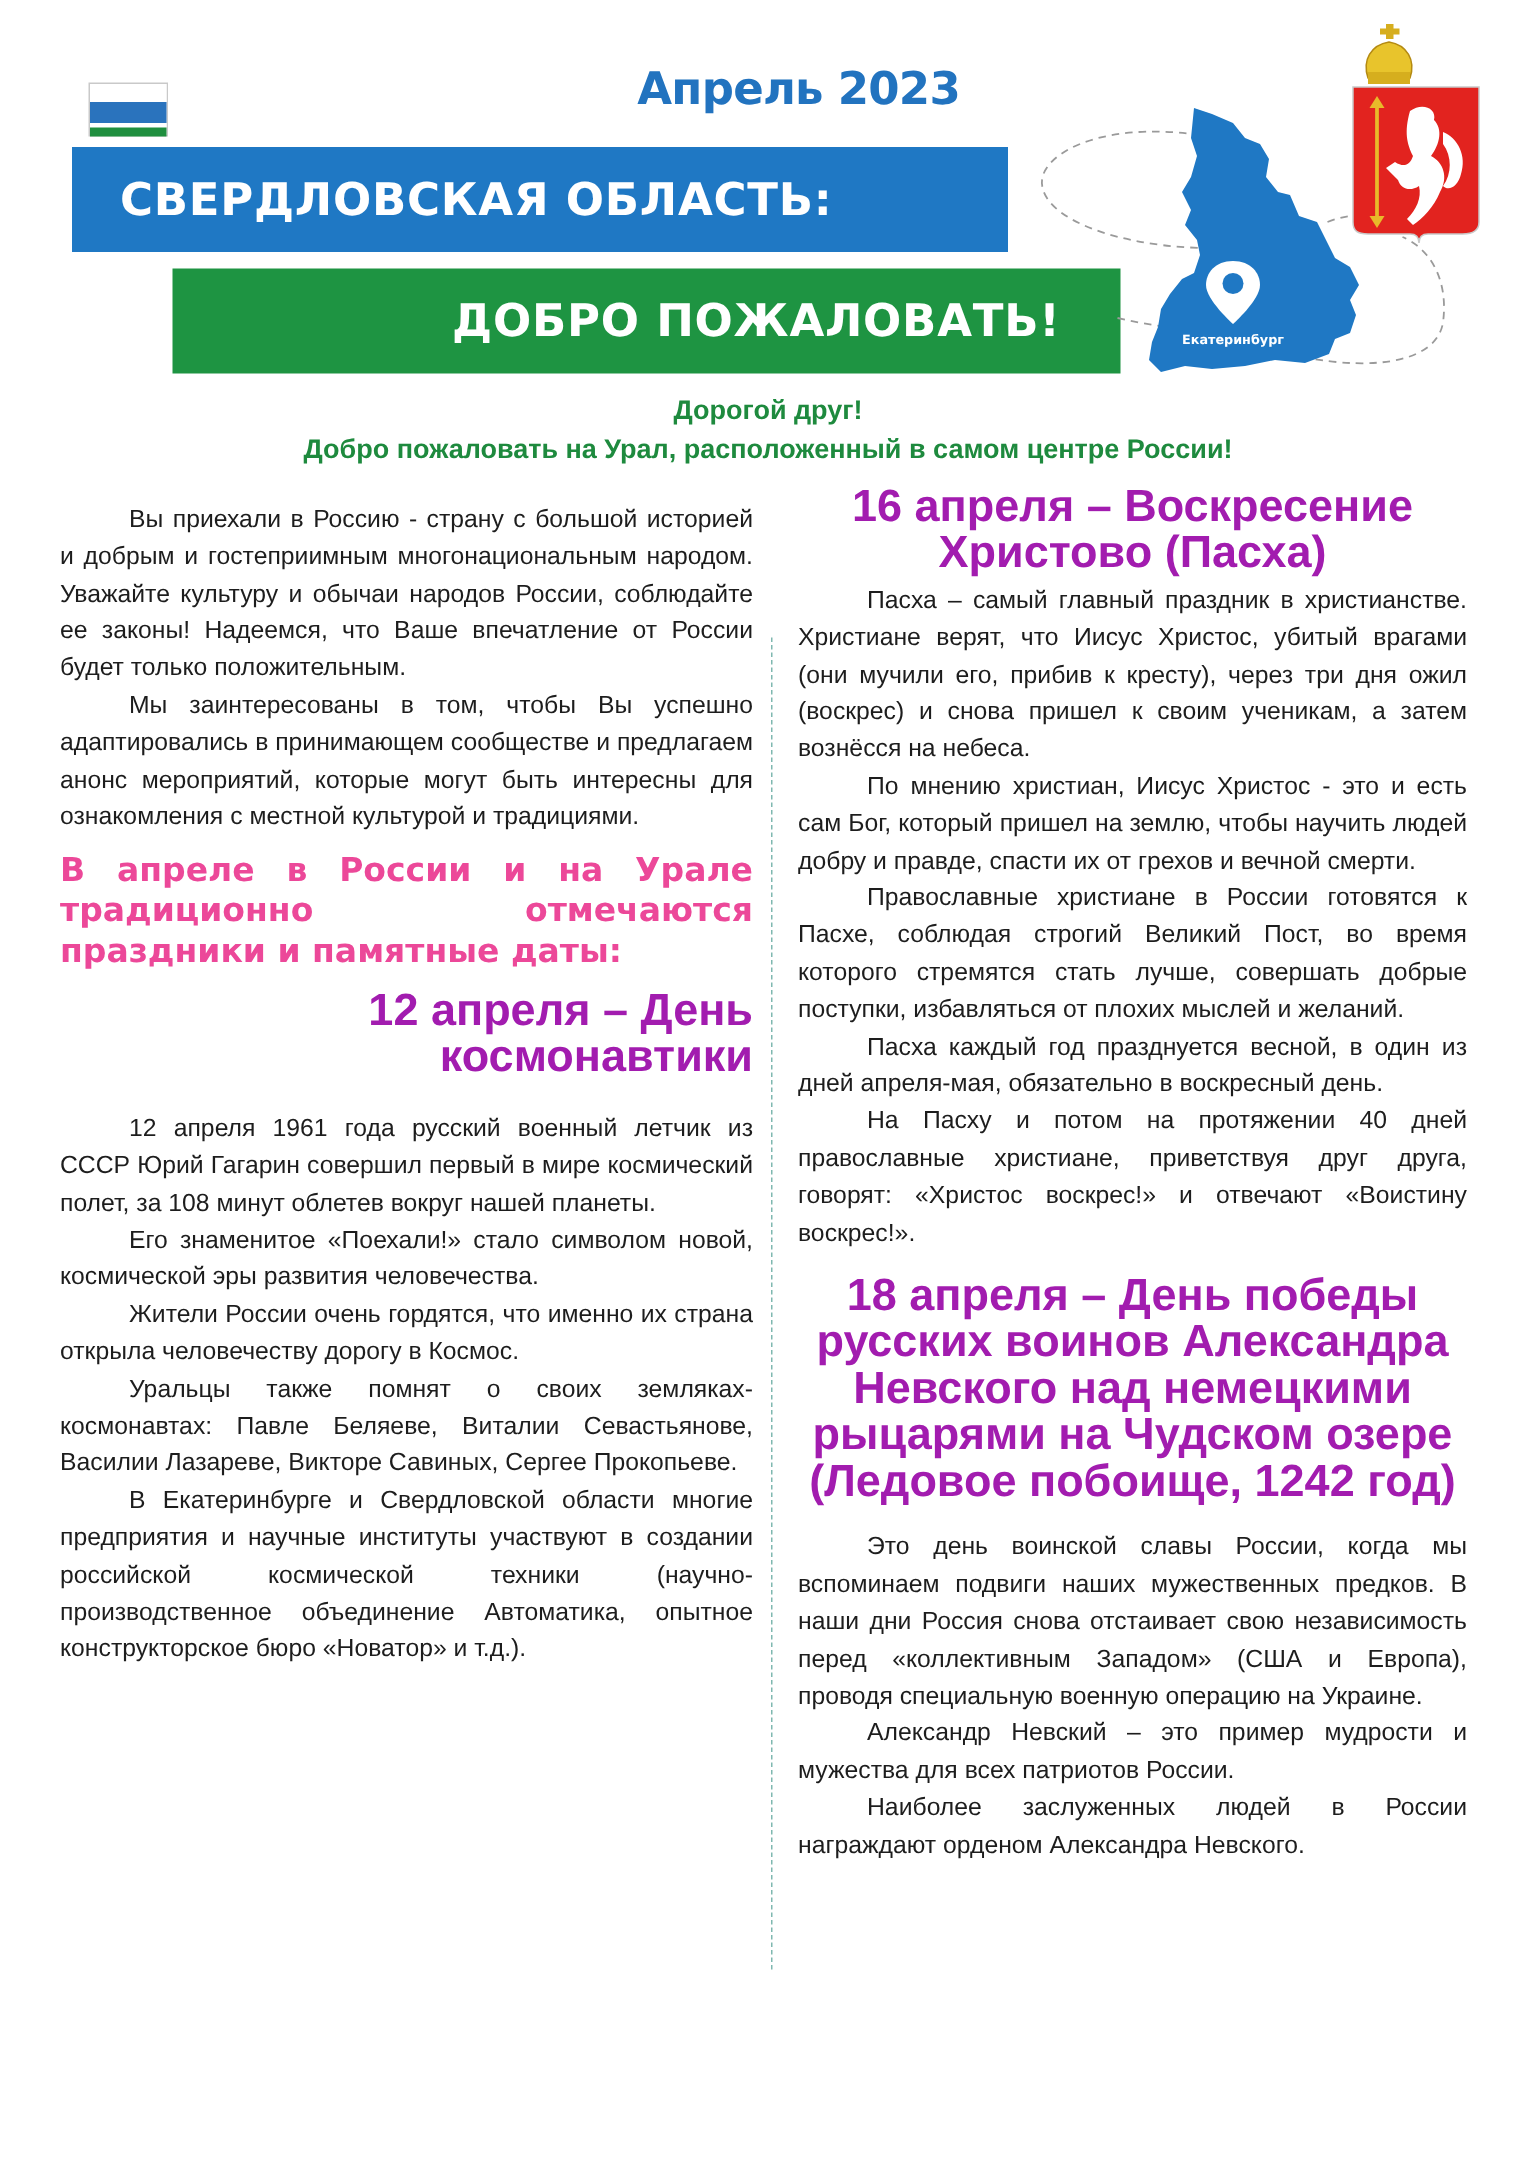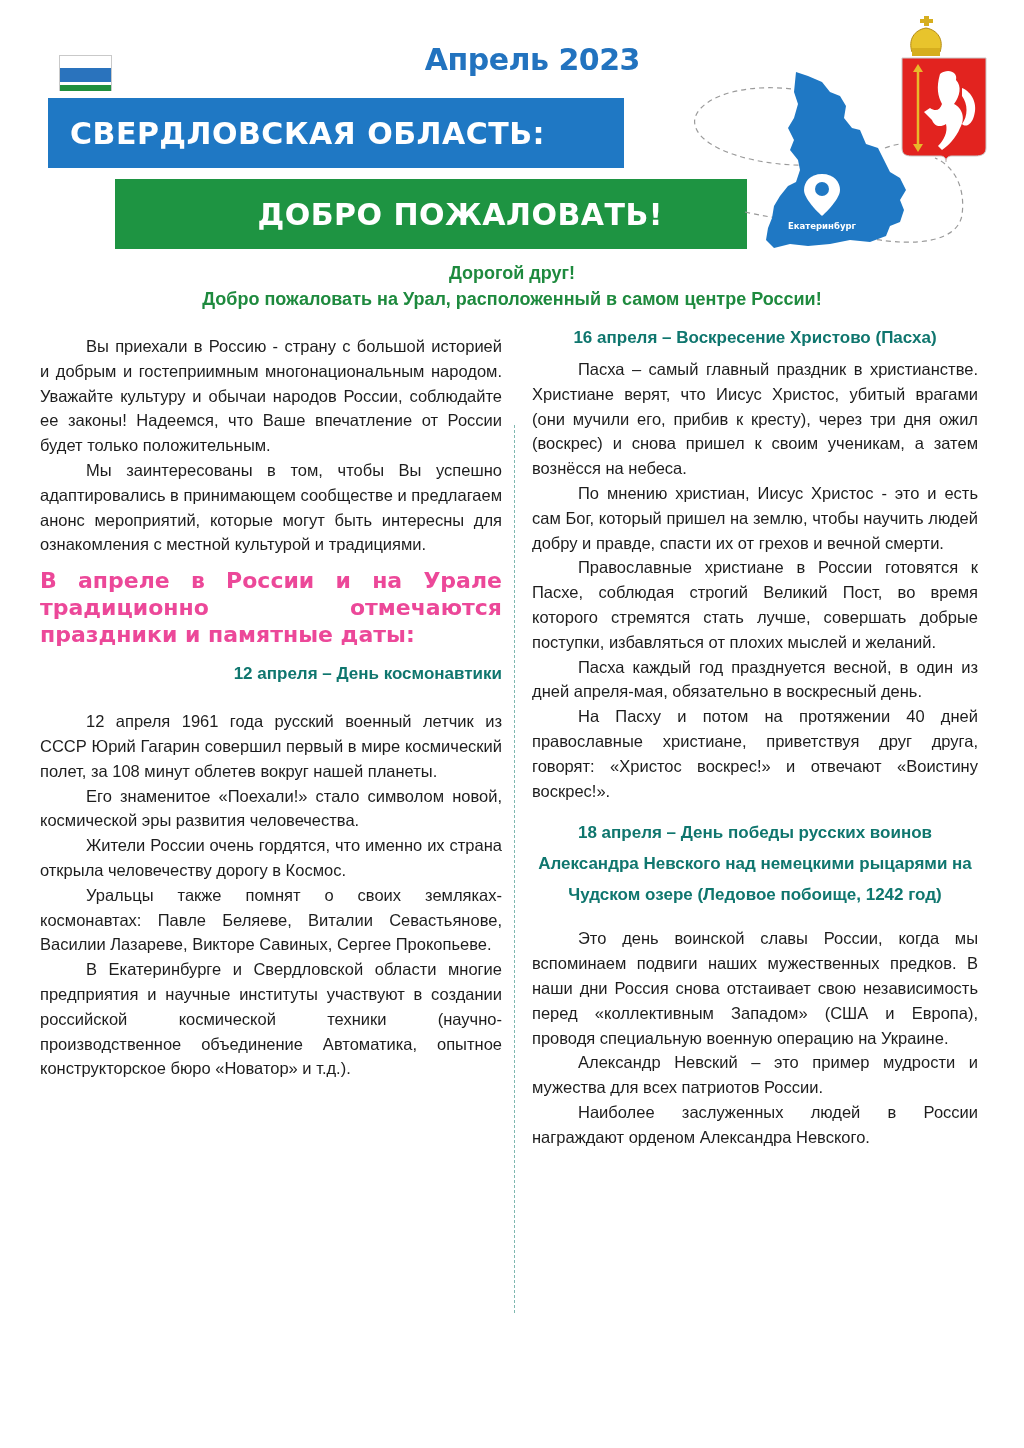--- a/index.html
+++ b/index.html
@@ -10,35 +10,35 @@
 
     
     .flag { left: 59px; top: 55px; width: 53px; height: 36px; border: 1px solid #c9c9c9; background: #fff; }
     .flag .w { position: absolute; left: 0; top: 0; width: 100%; height: 12px; background: #ffffff; }
     .flag .b { position: absolute; left: 0; top: 12px; width: 100%; height: 14px; background: #2a73bd; }
     .flag .s { position: absolute; left: 0; top: 26px; width: 100%; height: 3px; background: #ffffff; }
     .flag .g { position: absolute; left: 0; top: 29px; width: 100%; height: 6px; background: #1f8f3f; }
 
     .month { left: 340px; top: 42px; width: 300px; text-align: right; font-family: "DejaVu Sans", sans-serif; font-weight: bold; font-size: 30px; color: #2273bf; letter-spacing: -0.5px; }
 
-    .banner-blue { left: 48px; top: 98px; width: 576px; height: 70px; background: #1f78c4; color: #fff; display: flex; align-items: center; padding-left: 22px; font-family: "DejaVu Sans", sans-serif; font-weight: bold; font-size: 30px; letter-spacing: 0.5px; }
-    .banner-green { left: 115px; top: 179px; width: 632px; height: 70px; background: #1e9442; color: #fff; display: flex; align-items: center; justify-content: flex-end; padding-right: 84px; font-family: "DejaVu Sans", sans-serif; font-weight: bold; font-size: 30px; letter-spacing: 0.5px; }
+    .banner-blue { left: 48px; top: 98px; width: 624px; height: 70px; background: #1f78c4; color: #fff; display: flex; align-items: center; padding-left: 32px; font-family: "DejaVu Sans", sans-serif; font-weight: bold; font-size: 30px; letter-spacing: 0.5px; }
+    .banner-green { left: 115px; top: 179px; width: 632px; height: 70px; background: #1e9442; color: #fff; display: flex; align-items: center; justify-content: flex-end; padding-right: 40px; font-family: "DejaVu Sans", sans-serif; font-weight: bold; font-size: 30px; letter-spacing: 0.5px; }
 
     .map-wrap { left: 690px; top: 0; width: 334px; height: 270px; }
 
     .greeting { left: 30px; top: 260px; width: 964px; text-align: center; color: #1e8a3e; font-family: Liberation Sans, sans-serif; font-weight: bold; font-size: 18px; line-height: 26px; }
 
     
     .col { font-family: "Liberation Sans", sans-serif; font-size: 16.5px; line-height: 24.8px; color: #1d1d1d; text-align: justify; }
     .col p { text-indent: 46px; }
     .col-left { left: 40px; top: 334px; width: 462px; }
     .col-right { left: 532px; top: 322px; width: 446px; }
 
     .blue-head { font-family: "DejaVu Sans", sans-serif; font-weight: bold; font-size: 22px; line-height: 27px; color: #ec4899; text-indent: 0; margin-top: 10px; }
-    .red-head { font-family: "Liberation Sans", sans-serif; font-weight: bold; font-size: 17px; line-height: 31px; color: #0f766e; text-align: center; text-indent: 0; }
+    .red-head { font-family: "Liberation Sans", sans-serif; font-weight: bold; font-size: 30px; line-height: 31px; color: #a21caf; text-align: center; text-indent: 0; }
     .red-head.left-h { margin-top: 10px; margin-bottom: 20px; text-align: right; }
     .red-head.r1 { margin-bottom: 4px; }
     .red-head.r2 { margin-top: 14px; margin-bottom: 16px; }
 
     .divider { left: 514px; top: 425px; width: 0; height: 888px; border-left: 1px dashed #7fb8b0; }
   </style>
 </head>
 <body>
 
 <div class="abs flag">

